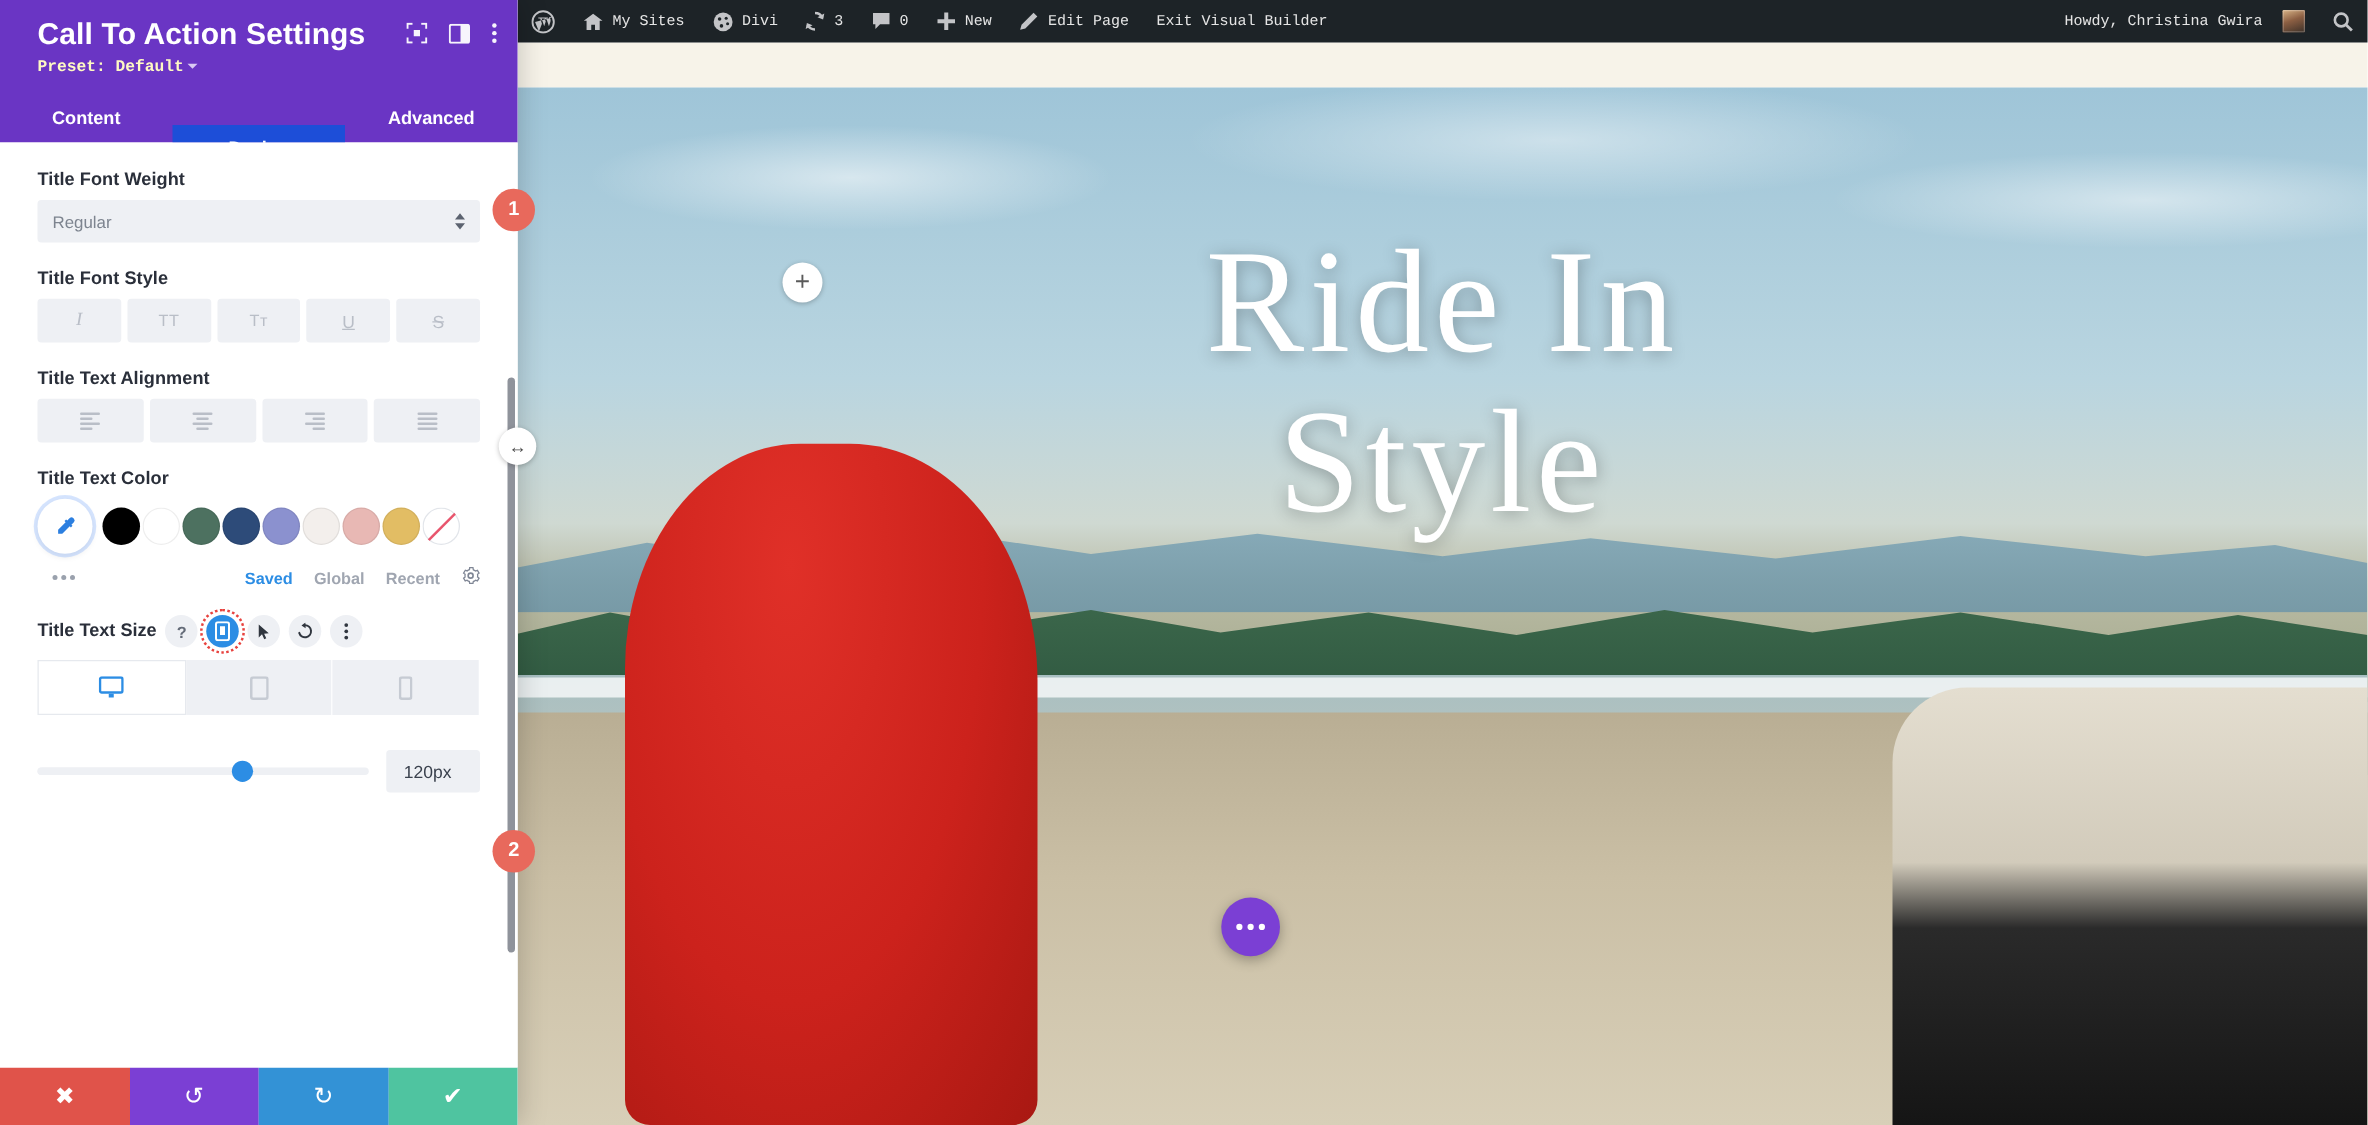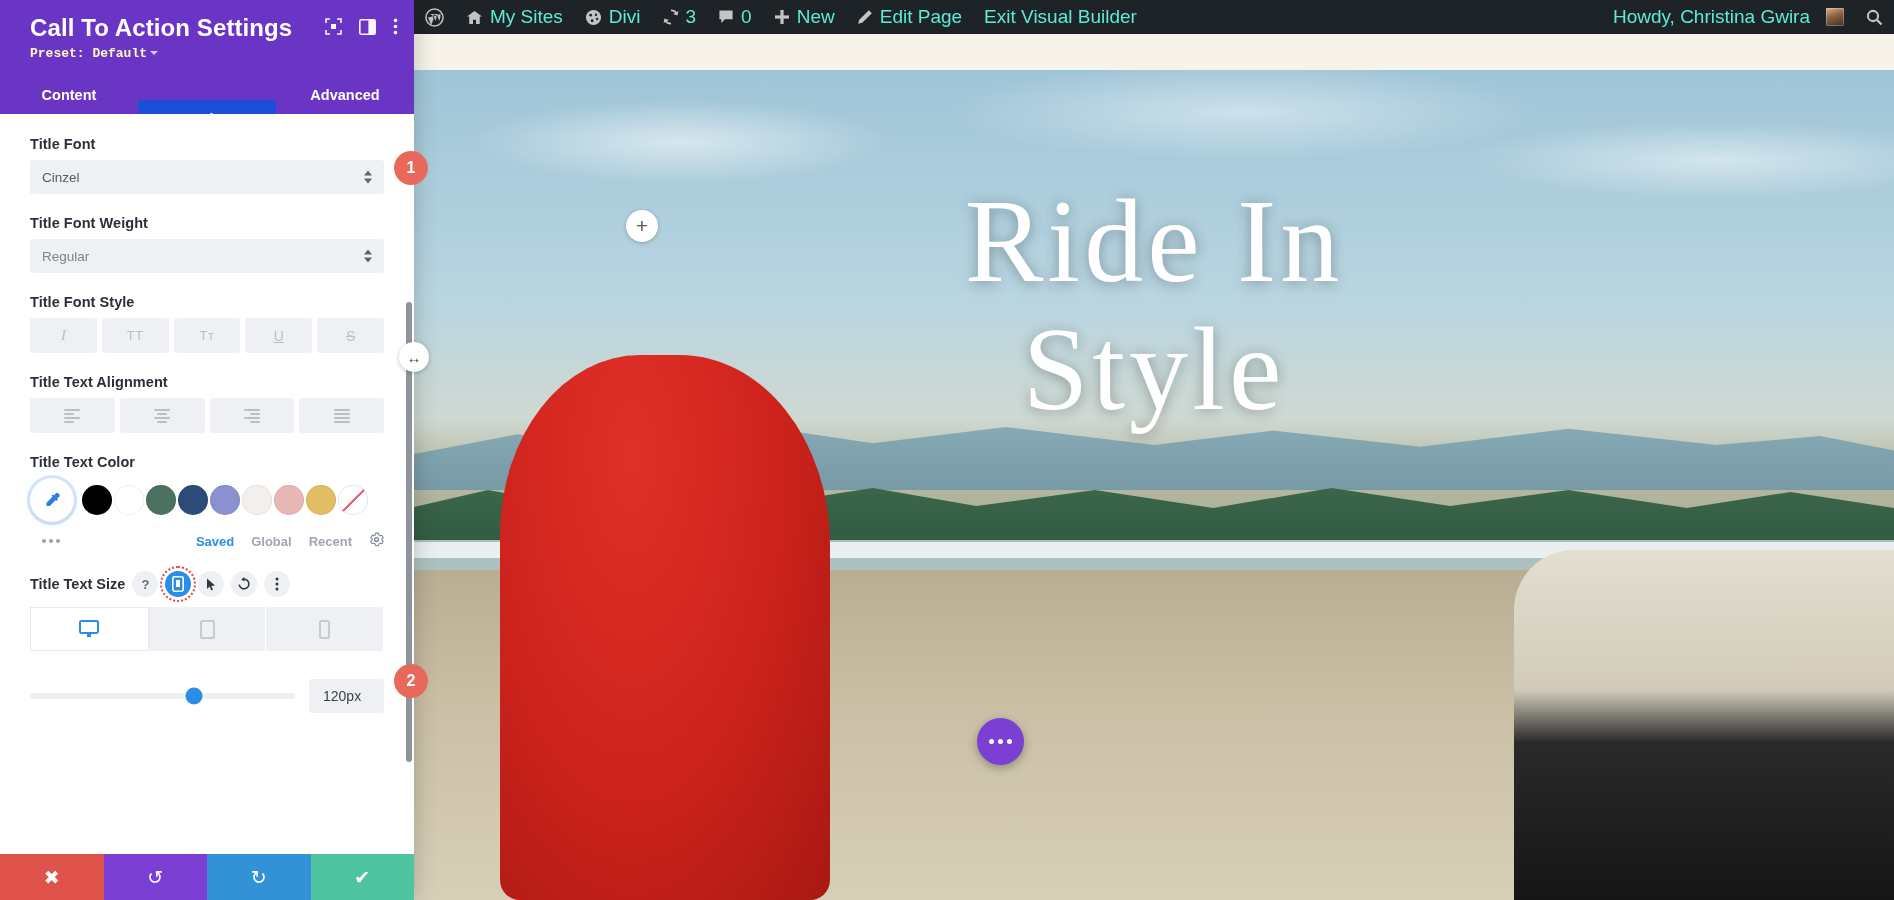--- a/index.html
+++ b/index.html
@@ -179,21 +179,21 @@
     background: #e8695c; color: #fff; font-size: 16px; font-weight: bold;
     display: flex; align-items: center; justify-content: center; z-index: 60;
   }
   #badge-1 { left: 394px; top: 151px; }
   #badge-2 { left: 394px; top: 664px; }
 
   
   #preview { position: absolute; left: 414px; top: 0; width: 1480px; height: 900px; }
   .wp-adminbar {
     height: 34px; background: #1d2327; display: flex; align-items: center;
-    color: #5eead4; font-size: 19px; position: relative;
+    color: #e5e5e5; font-size: 12px; position: relative; font-family: Liberation Mono, monospace;
   }
   .ab-item {
     display: flex; align-items: center; gap: 7px; padding: 0 11px;
     height: 34px; cursor: pointer; white-space: nowrap;
   }
   .ab-right { margin-left: auto; display: flex; align-items: center; }
   .avatar {
     width: 18px; height: 18px; margin-left: 9px; border-radius: 1px;
     background: linear-gradient(160deg,#d9b487 0%,#8c5f43 45%,#3c3028 100%);
     box-shadow: inset 0 0 0 1px rgba(255,255,255,.25);
@@ -318,30 +318,20 @@
   </div>
 
   <div class="panel-tabs">
     <div class="panel-tab">Content</div>
     <div class="panel-tab active">Design</div>
     <div class="panel-tab">Advanced</div>
   </div>
 
   <div class="panel-body">
 
-    <div class="field">
-      <div class="field-label">Title Font</div>
-      <div class="select-box">
-        <span>Cinzel</span>
-        <span class="sel-arrows">
-            <i class="up"></i>
-            <i class="dn"></i>
-          </span>
-      </div>
-    </div>
 
     <div class="field">
       <div class="field-label">Title Font Weight</div>
       <div class="select-box placeholder-val">
         <span>Regular</span>
         <span class="sel-arrows">
             <i class="up"></i>
             <i class="dn"></i>
           </span>
       </div>

